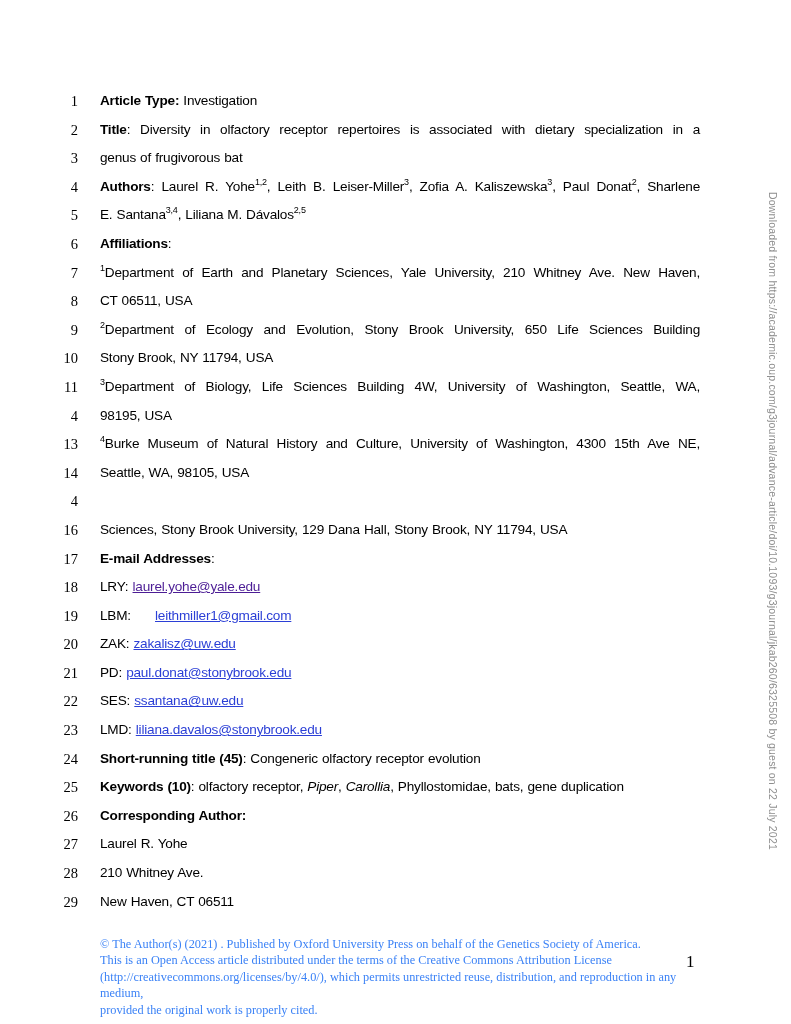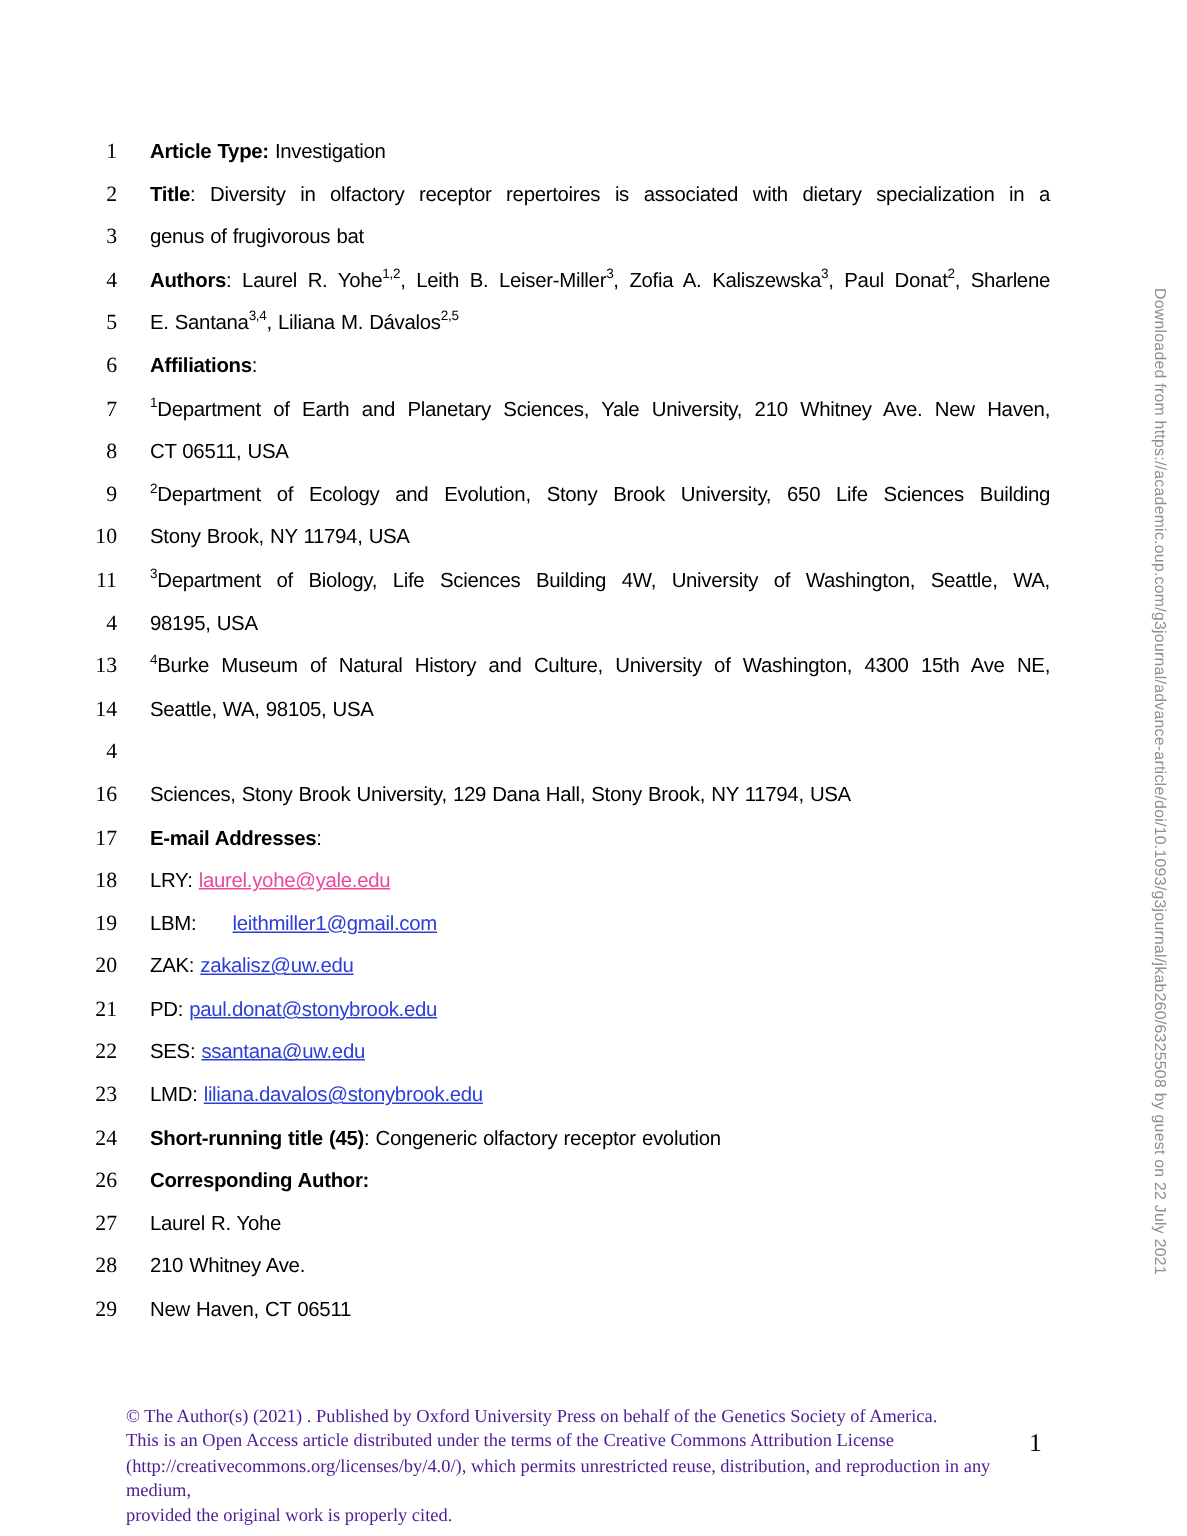--- a/index.html
+++ b/index.html
@@ -54,27 +54,27 @@
     vertical-align:super;
   }
   a.email{
     text-decoration:underline;
     cursor:pointer;
   }
 
   
   #footer{
     position:absolute;
-    left:84px;
+    left:100px;
     top:936px;
     width:600px;
     font-family:"Liberation Serif",serif;
     font-size:12.3px;
     line-height:16.4px;
-    color:#4c1d95;
+    color:#3b82f6;
   }
   #page-number{
     position:absolute;
     left:686px;
     top:952px;
     font-family:"Liberation Serif",serif;
     font-size:17px;
   }
 
   
@@ -156,21 +156,21 @@
       <div class="line">
         <span class="lnum">16</span>
         <span class="ltext"><span>Sciences, Stony Brook University, 129 Dana Hall, Stony Brook, NY 11794, USA</span></span>
       </div>
       <div class="line">
         <span class="lnum">17</span>
         <span class="ltext"><span class="b">E-mail Addresses</span><span>:</span></span>
       </div>
       <div class="line">
         <span class="lnum">18</span>
-        <span class="ltext"><span>LRY: </span><a class="email" href="#" style="color: #ec4899;">laurel.yohe@yale.edu</a></span>
+        <span class="ltext"><span>LRY: </span><a class="email" href="#" style="color: #4c1d95;">laurel.yohe@yale.edu</a></span>
       </div>
       <div class="line">
         <span class="lnum">19</span>
         <span class="ltext"><span>LBM: </span><a class="email" href="#" style="color: rgb(43, 63, 214); margin-left: 20px;">leithmiller1@gmail.com</a></span>
       </div>
       <div class="line">
         <span class="lnum">20</span>
         <span class="ltext"><span>ZAK: </span><a class="email" href="#" style="color: rgb(43, 63, 214);">zakalisz@uw.edu</a></span>
       </div>
       <div class="line">
@@ -181,20 +181,24 @@
         <span class="lnum">22</span>
         <span class="ltext"><span>SES: </span><a class="email" href="#" style="color: rgb(43, 63, 214);">ssantana@uw.edu</a></span>
       </div>
       <div class="line">
         <span class="lnum">23</span>
         <span class="ltext"><span>LMD: </span><a class="email" href="#" style="color: rgb(43, 63, 214);">liliana.davalos@stonybrook.edu</a></span>
       </div>
       <div class="line">
         <span class="lnum">24</span>
         <span class="ltext"><span class="b">Short-running title (45)</span><span>: Congeneric olfactory receptor evolution</span></span>
+      </div>
+      <div class="line">
+        <span class="lnum">25</span>
+        <span class="ltext"><span class="b">Keywords (10)</span><span>: olfactory receptor, </span><span class="i">Piper</span><span>, </span><span class="i">Carollia</span><span>, Phyllostomidae, bats, gene duplication</span></span>
       </div>
       <div class="line">
         <span class="lnum">26</span>
         <span class="ltext"><span class="b">Corresponding Author:</span></span>
       </div>
       <div class="line">
         <span class="lnum">27</span>
         <span class="ltext"><span>Laurel R. Yohe</span></span>
       </div>
       <div class="line">

